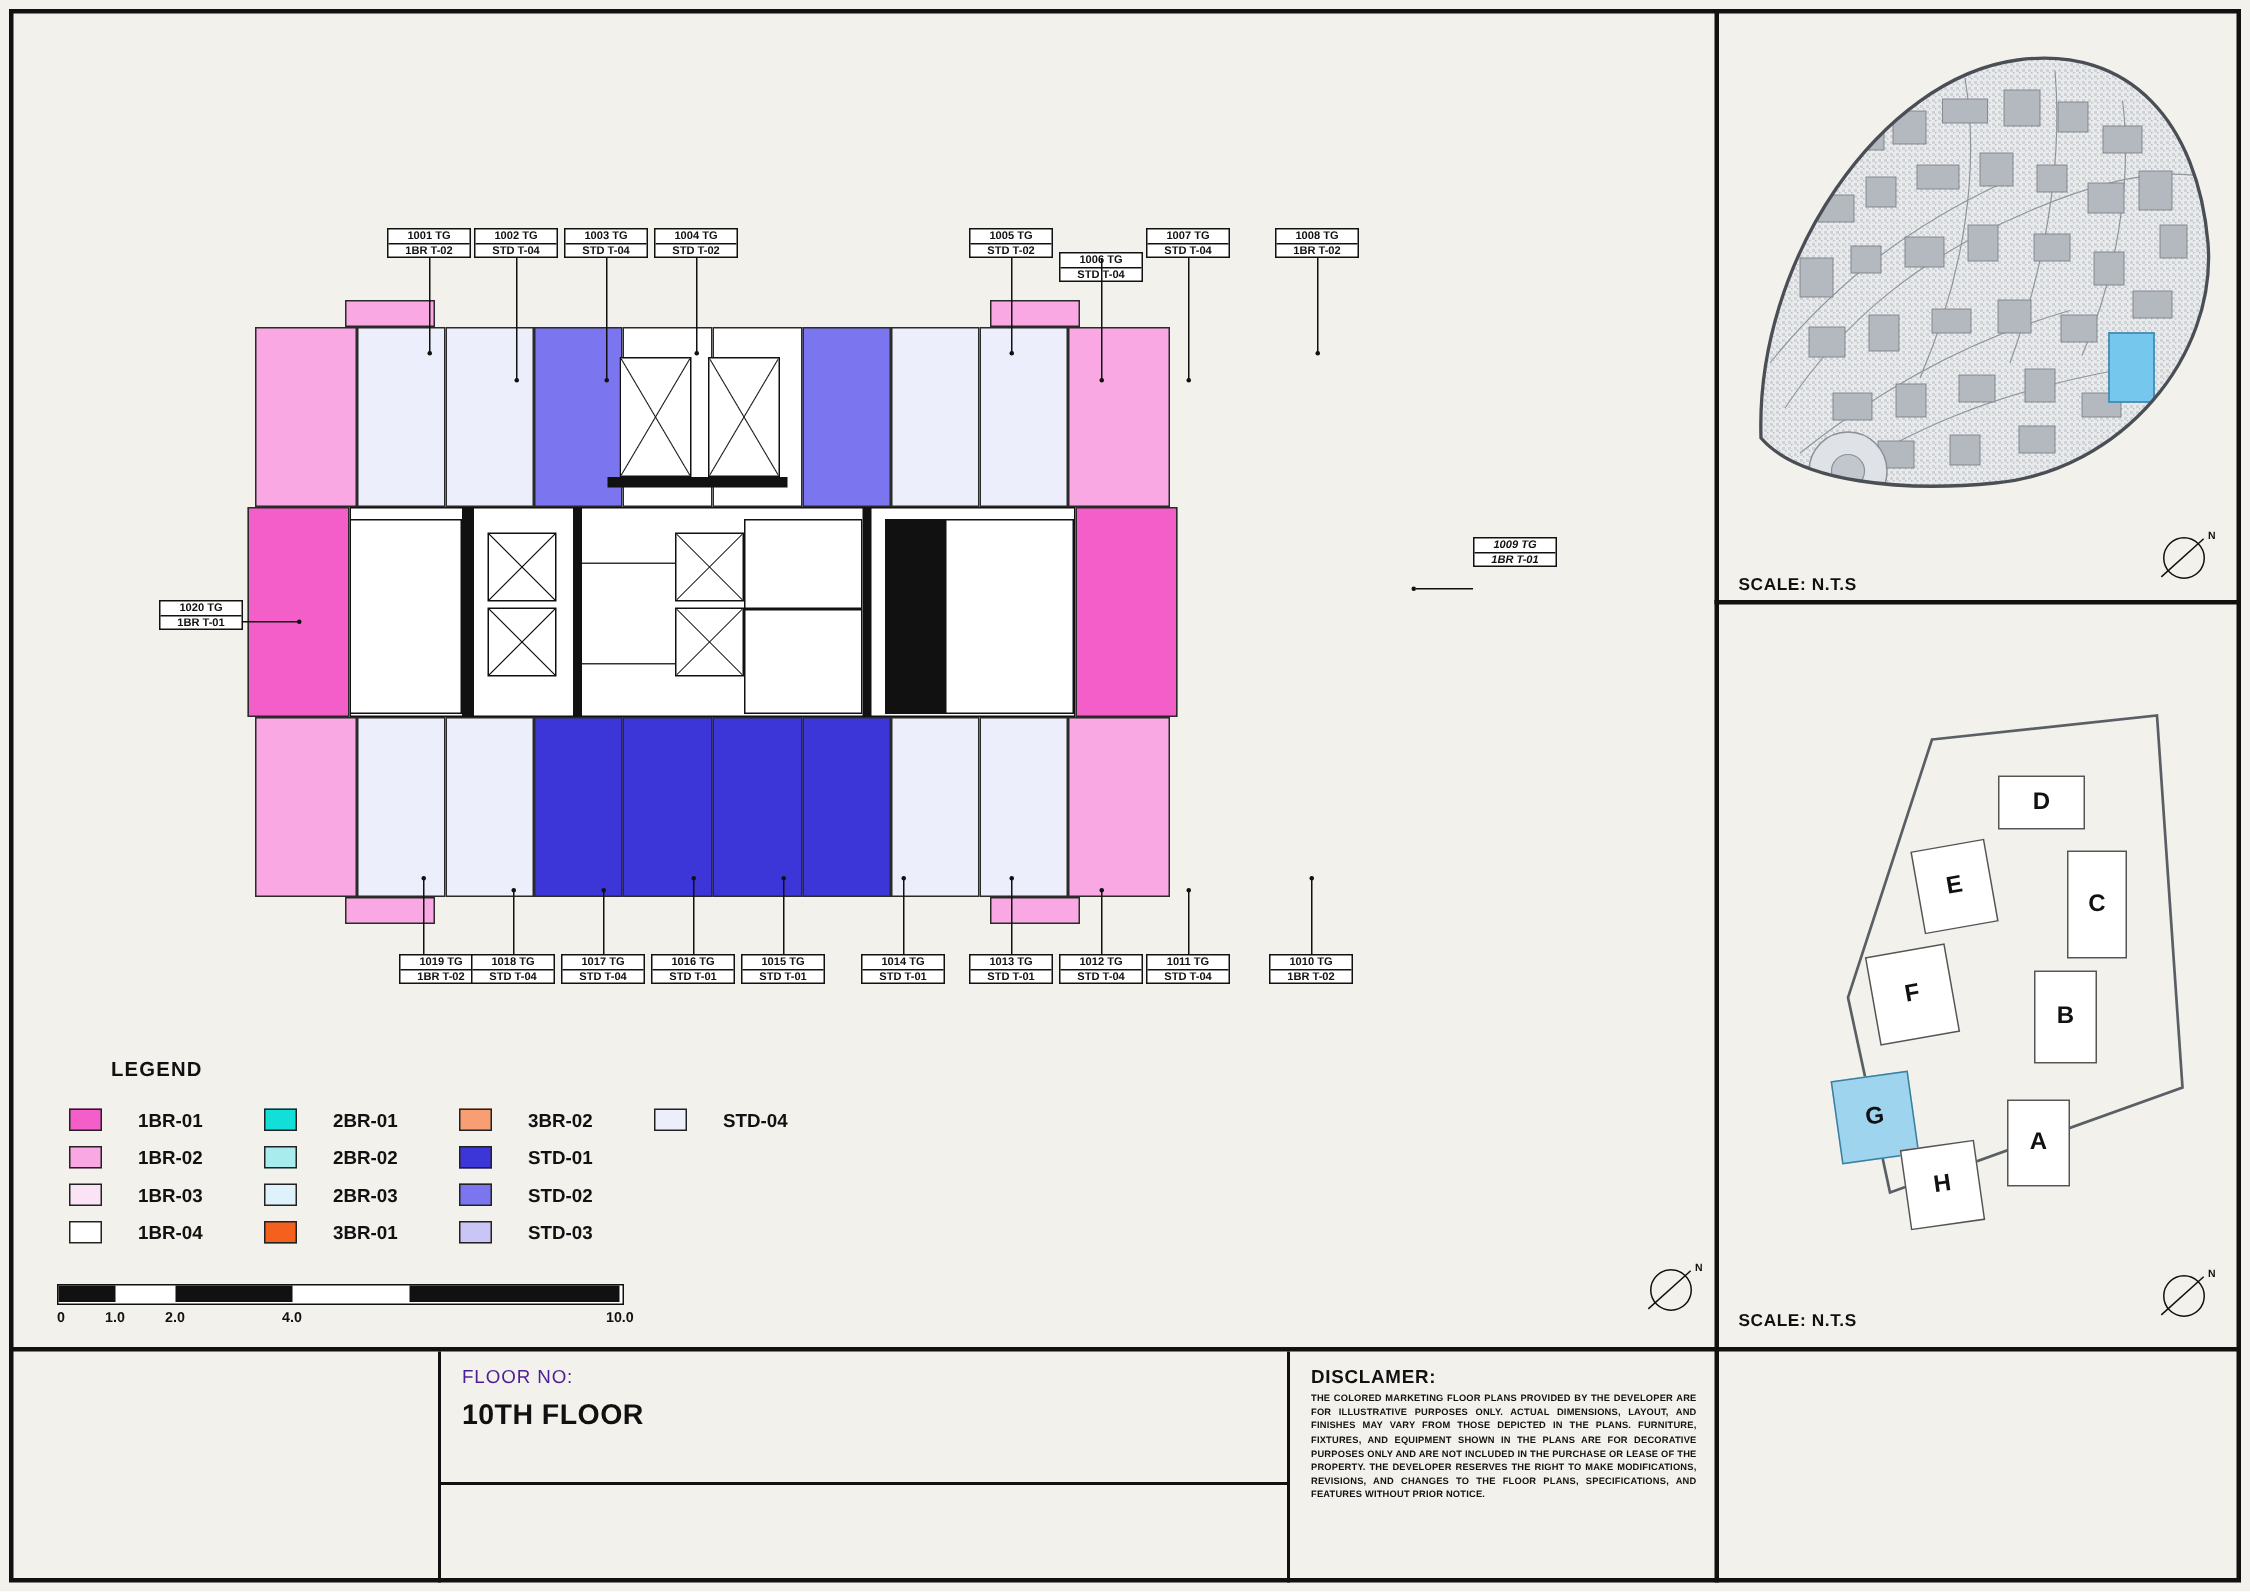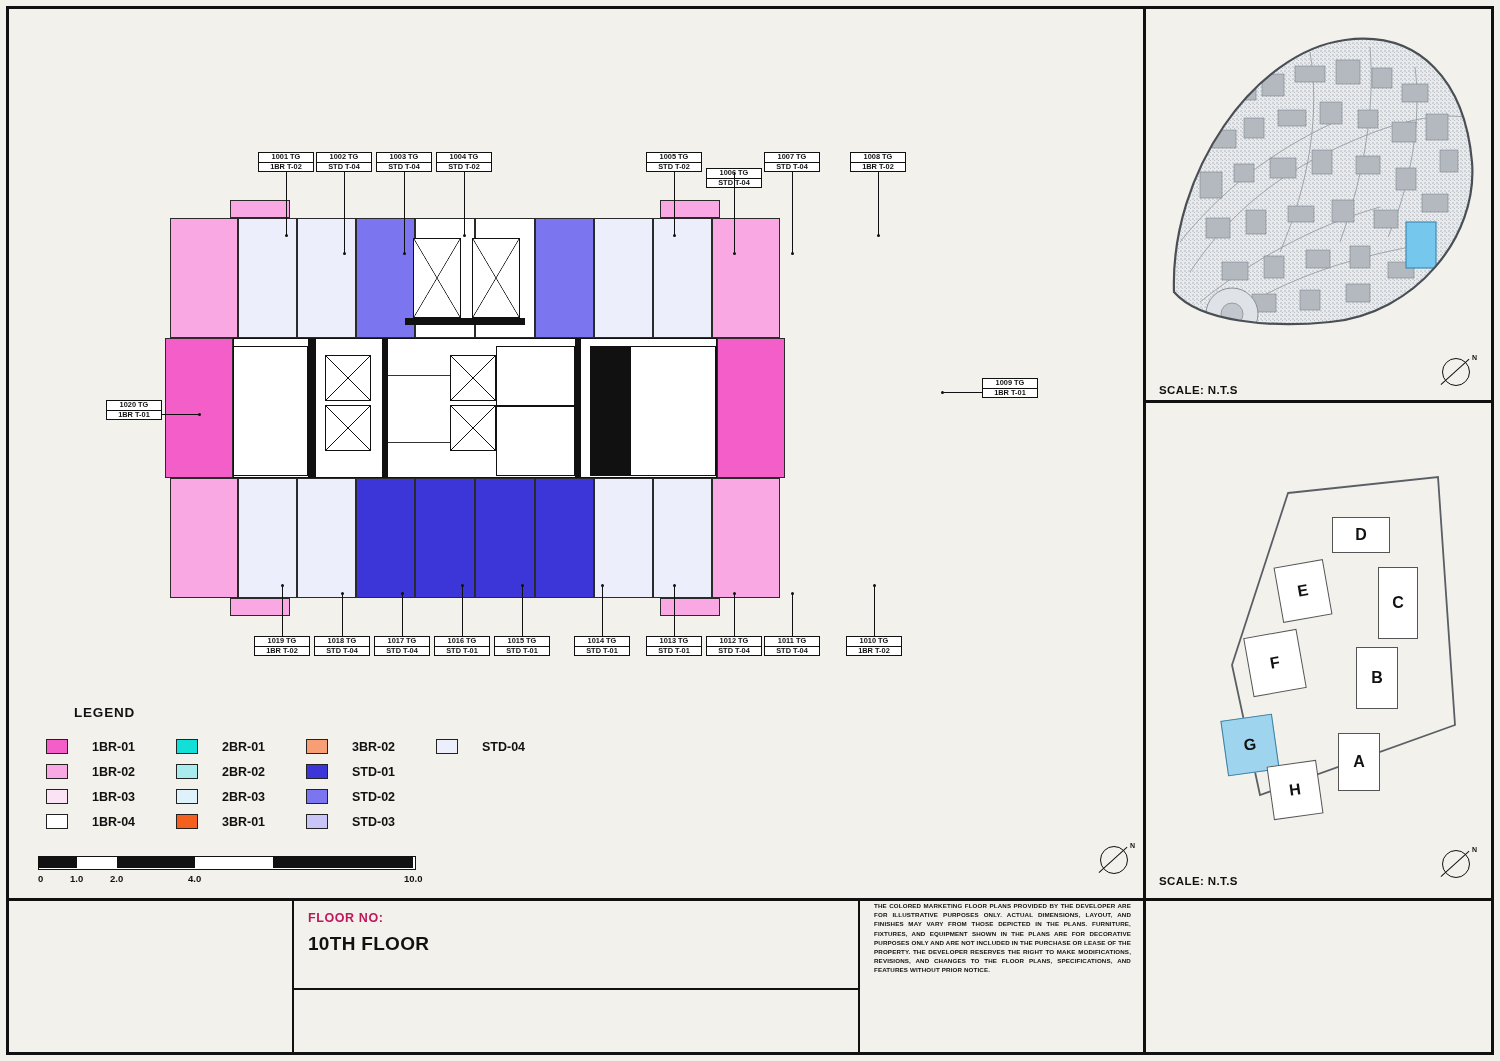--- a/index.html
+++ b/index.html
@@ -11,21 +11,21 @@
   .hdiv-bottom{position:absolute;left:6px;top:898px;width:1488px;height:3px;background:#111;}
 
   
   .tb{position:absolute;top:901px;height:154px;box-sizing:border-box;}
   .tb-logo{left:9px;width:283px;}
   .tb-floor{left:292px;width:283px;border-left:2px solid #111;}
   .tb-unit{left:575px;width:283px;border-left:2px solid #111;}
   .tb-disc{left:858px;width:285px;border-left:2px solid #111;}
   .tb-proj{left:1146px;width:345px;}
   .tb-inner-line{position:absolute;left:292px;top:988px;width:566px;height:2px;background:#111;}
-  .tb-label{font-size:12.5px;letter-spacing:.6px;color:#be185d;font-weight:700;padding:10px 0 0 14px;}
+  .tb-label{font-size:12.5px;letter-spacing:.6px;color:#4c1d95;font-weight:400;padding:10px 0 0 14px;}
   .tb-value{font-size:19px;color:#111;font-weight:700;padding:8px 0 0 14px;letter-spacing:.3px;}
   .disc-title{font-size:12.5px;font-weight:700;color:#111;padding:10px 0 3px 14px;letter-spacing:.5px;}
   .disc-body{font-size:6.2px;line-height:9.2px;color:#111;padding:0 12px 0 14px;text-align:justify;font-weight:600;letter-spacing:.15px;}
 
   
   #legend{position:absolute;left:46px;top:705px;width:560px;}
   .legend-title{font-size:13.5px;font-weight:700;color:#111;letter-spacing:.8px;margin-bottom:14px;padding-left:28px;}
   .legend-grid{display:grid;grid-template-columns:130px 130px 130px 130px;grid-auto-rows:25px;}
   .legend-item{display:flex;align-items:center;gap:24px;}
   .swatch{width:22px;height:15px;border:1px solid #222;box-sizing:border-box;}
@@ -186,21 +186,21 @@
 
     <div class="tag" style="left:850px;top:152px;">
       <div>1008  TG</div>
       <div>1BR T-02</div>
     </div>
     <div class="leader" style="left:878px;top:172px;height:63px;"></div>
     <div class="dot" style="left:877px;top:234px;"></div>
   </div>
 
   <div>
-    <div class="tag" style="left:254px;top:636px;">
+    <div class="tag" style="left:266px;top:636px;">
       <div>1019  TG</div>
       <div>1BR T-02</div>
     </div>
     <div class="leader" style="left:282px;top:586px;height:50px;"></div>
     <div class="dot" style="left:281px;top:584px;"></div>
 
     <div class="tag" style="left:314px;top:636px;">
       <div>1018  TG</div>
       <div>STD T-04</div>
     </div>
@@ -264,21 +264,21 @@
     <div class="dot" style="left:873px;top:584px;"></div>
   </div>
 
   <div class="tag" style="left:106px;top:400px;">
     <div>1020  TG</div>
     <div>1BR T-01</div>
   </div>
   <div class="leader-h" style="left:162px;top:414px;width:38px;"></div>
   <div class="dot" style="left:198px;top:413px;"></div>
 
-  <div class="tag" style="left:982px;top:378px;">
+  <div class="tag" style="left:982px;top:358px;font-style:italic;">
     <div>1009  TG</div>
     <div>1BR T-01</div>
   </div>
   <div class="leader-h" style="left:944px;top:392px;width:38px;"></div>
   <div class="dot" style="left:941px;top:391px;"></div>
 
   <div class="north" style="left:1100px;top:846px;">
     <div class="circ"></div>
       <div class="ndl"></div>
       <div class="nlab">N</div>
@@ -479,19 +479,20 @@
     
   </div>
 
   <div class="tb tb-floor">
     <div class="tb-label">FLOOR NO:</div>
     <div class="tb-value">10TH FLOOR</div>
   </div>
 
 
   <div class="tb tb-disc">
+    <div class="disc-title">DISCLAMER:</div>
     <div class="disc-body">THE COLORED MARKETING FLOOR PLANS PROVIDED BY THE DEVELOPER ARE FOR ILLUSTRATIVE PURPOSES ONLY. ACTUAL DIMENSIONS, LAYOUT, AND FINISHES MAY VARY FROM THOSE DEPICTED IN THE PLANS. FURNITURE, FIXTURES, AND EQUIPMENT SHOWN IN THE PLANS ARE FOR DECORATIVE PURPOSES ONLY AND ARE NOT INCLUDED IN THE PURCHASE OR LEASE OF THE PROPERTY. THE DEVELOPER RESERVES THE RIGHT TO MAKE MODIFICATIONS, REVISIONS, AND CHANGES TO THE FLOOR PLANS, SPECIFICATIONS, AND FEATURES WITHOUT PRIOR NOTICE.</div>
   </div>
 
 
   <div class="tb-inner-line"></div>
 
 </div>
 
 </body></html>

